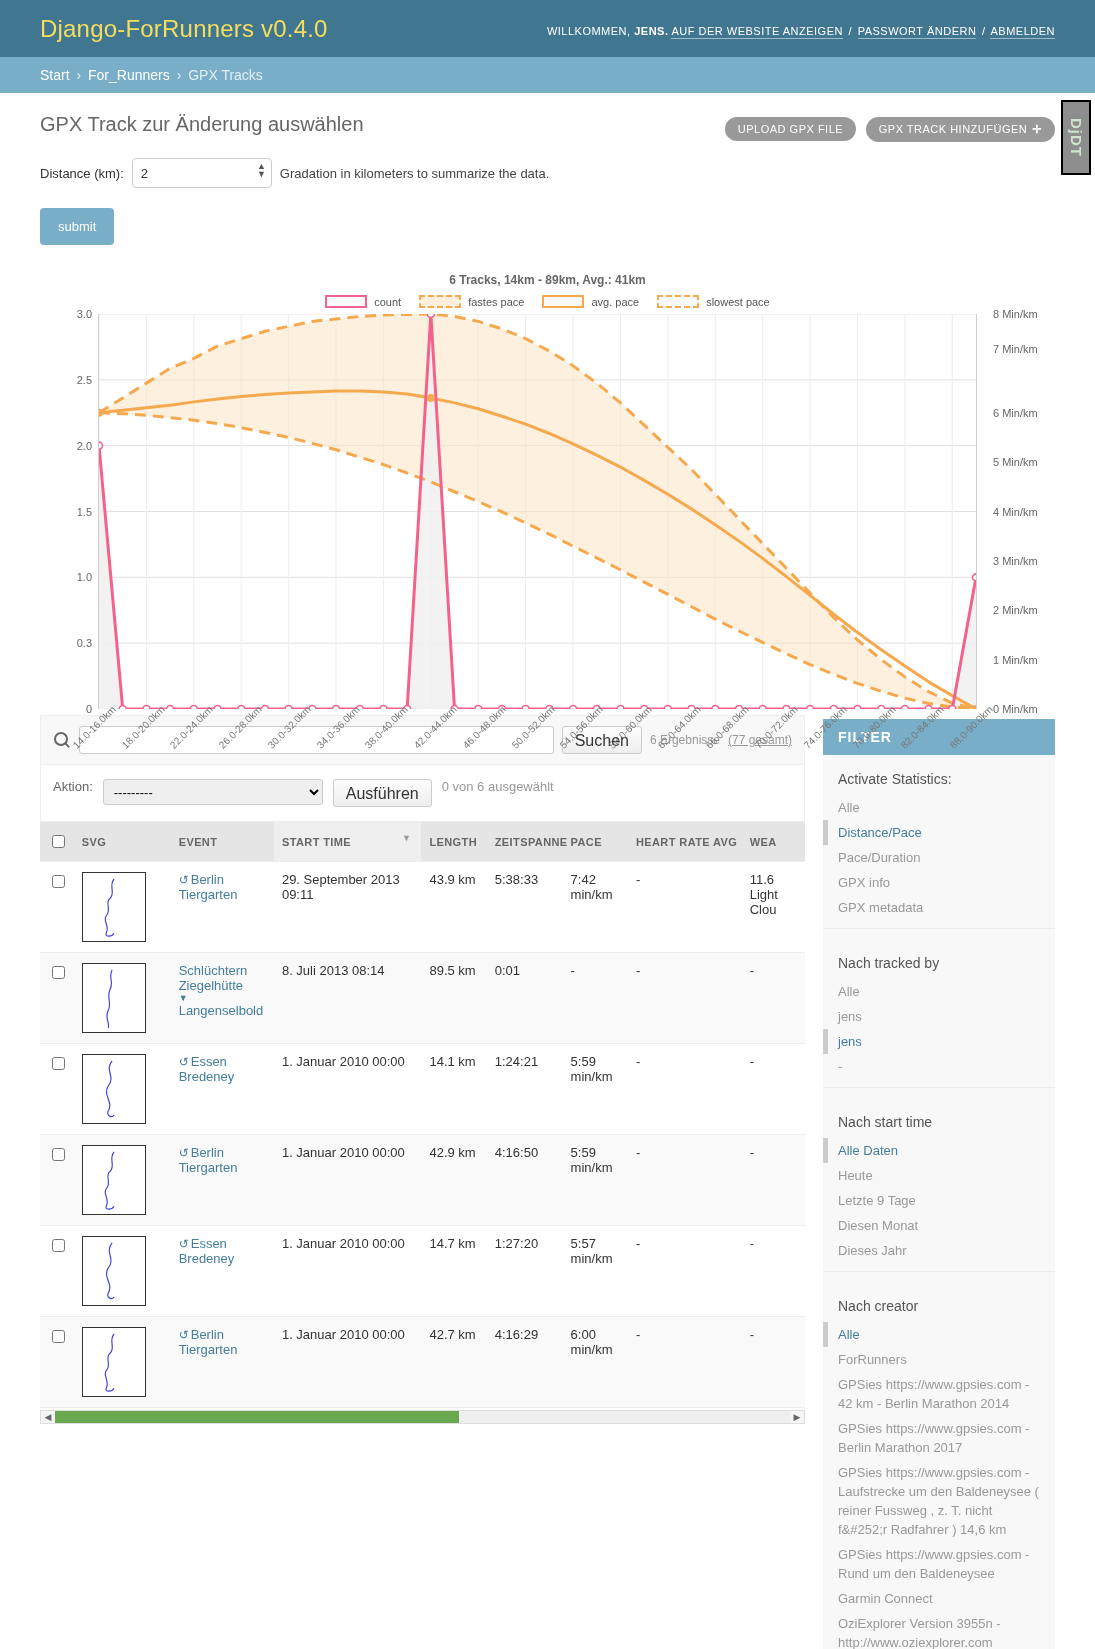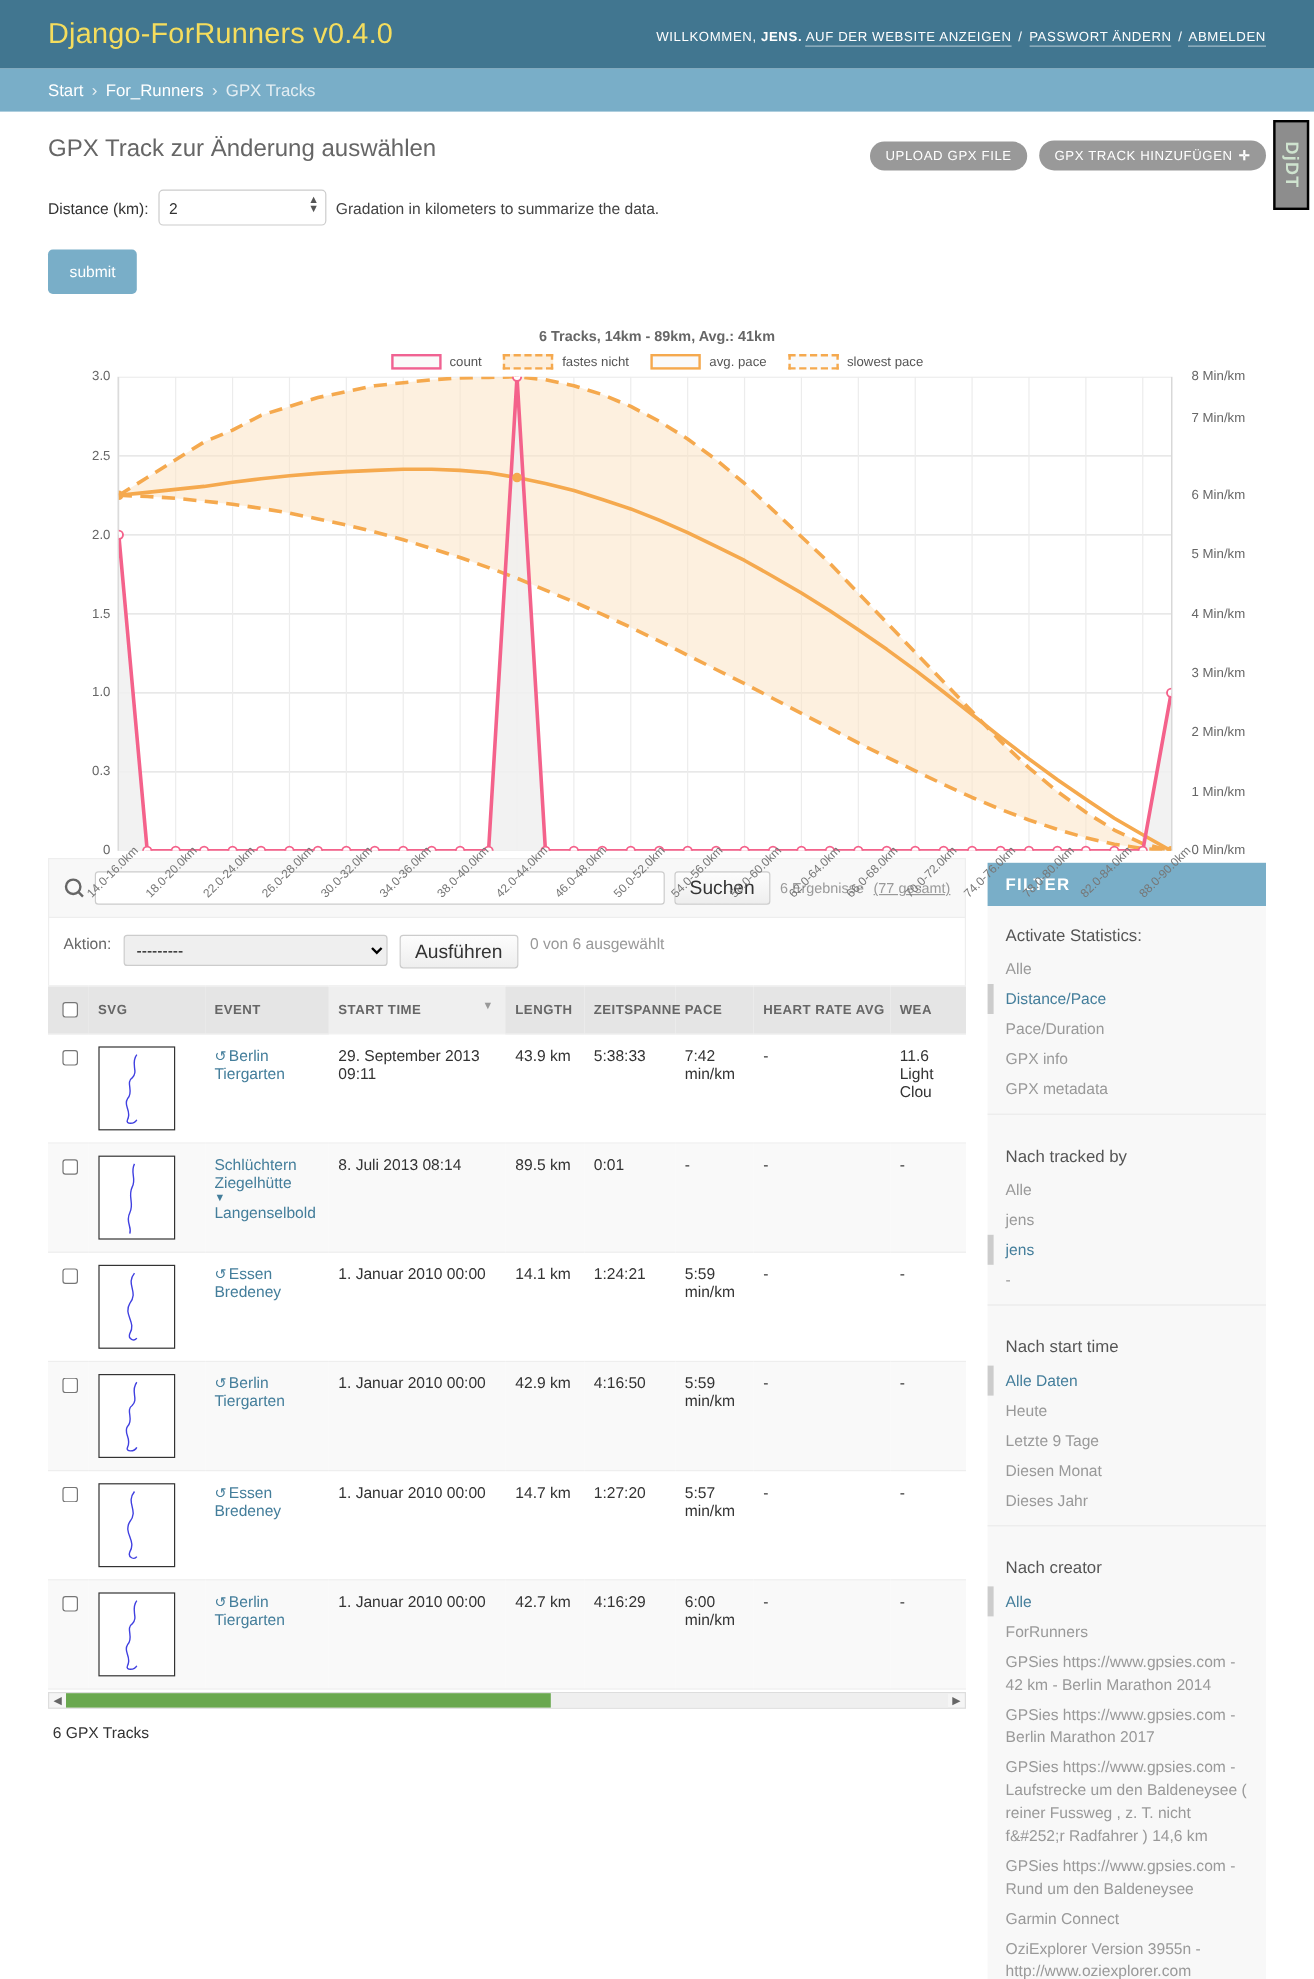--- a/index.html
+++ b/index.html
@@ -441,21 +441,21 @@
   
   <div id="chart-wrap">
     <div class="chart-title">6 Tracks, 14km - 89km, Avg.: 41km</div>
     <div class="chart-legend" id="chart-legend">
         <div class="item">
           <span class="lg-swatch lg-count"></span>
           <span>count</span>
         </div>
         <div class="item">
           <span class="lg-swatch lg-fastest"></span>
-          <span>fastes nicht</span>
+          <span>fastes pace</span>
         </div>
         <div class="item">
           <span class="lg-swatch lg-avg"></span>
           <span>avg. pace</span>
         </div>
         <div class="item">
           <span class="lg-swatch lg-slowest"></span>
           <span>slowest pace</span>
         </div>
       </div>
@@ -706,21 +706,20 @@
     </table>
 
     <div class="hscroll">
       <span class="arrow">◀</span>
       <span class="track">
           <span class="thumb"></span>
         </span>
       <span class="arrow">▶</span>
     </div>
 
-    <div class="result-count">6 GPX Tracks</div>
   </div>
 
   <div id="changelist-filter">
     <h2>FILTER</h2>
     <div id="filter-groups">
         <h3>Activate Statistics:</h3>
         <ul>
           <li>
             <a href="#">Alle</a>
           </li>

